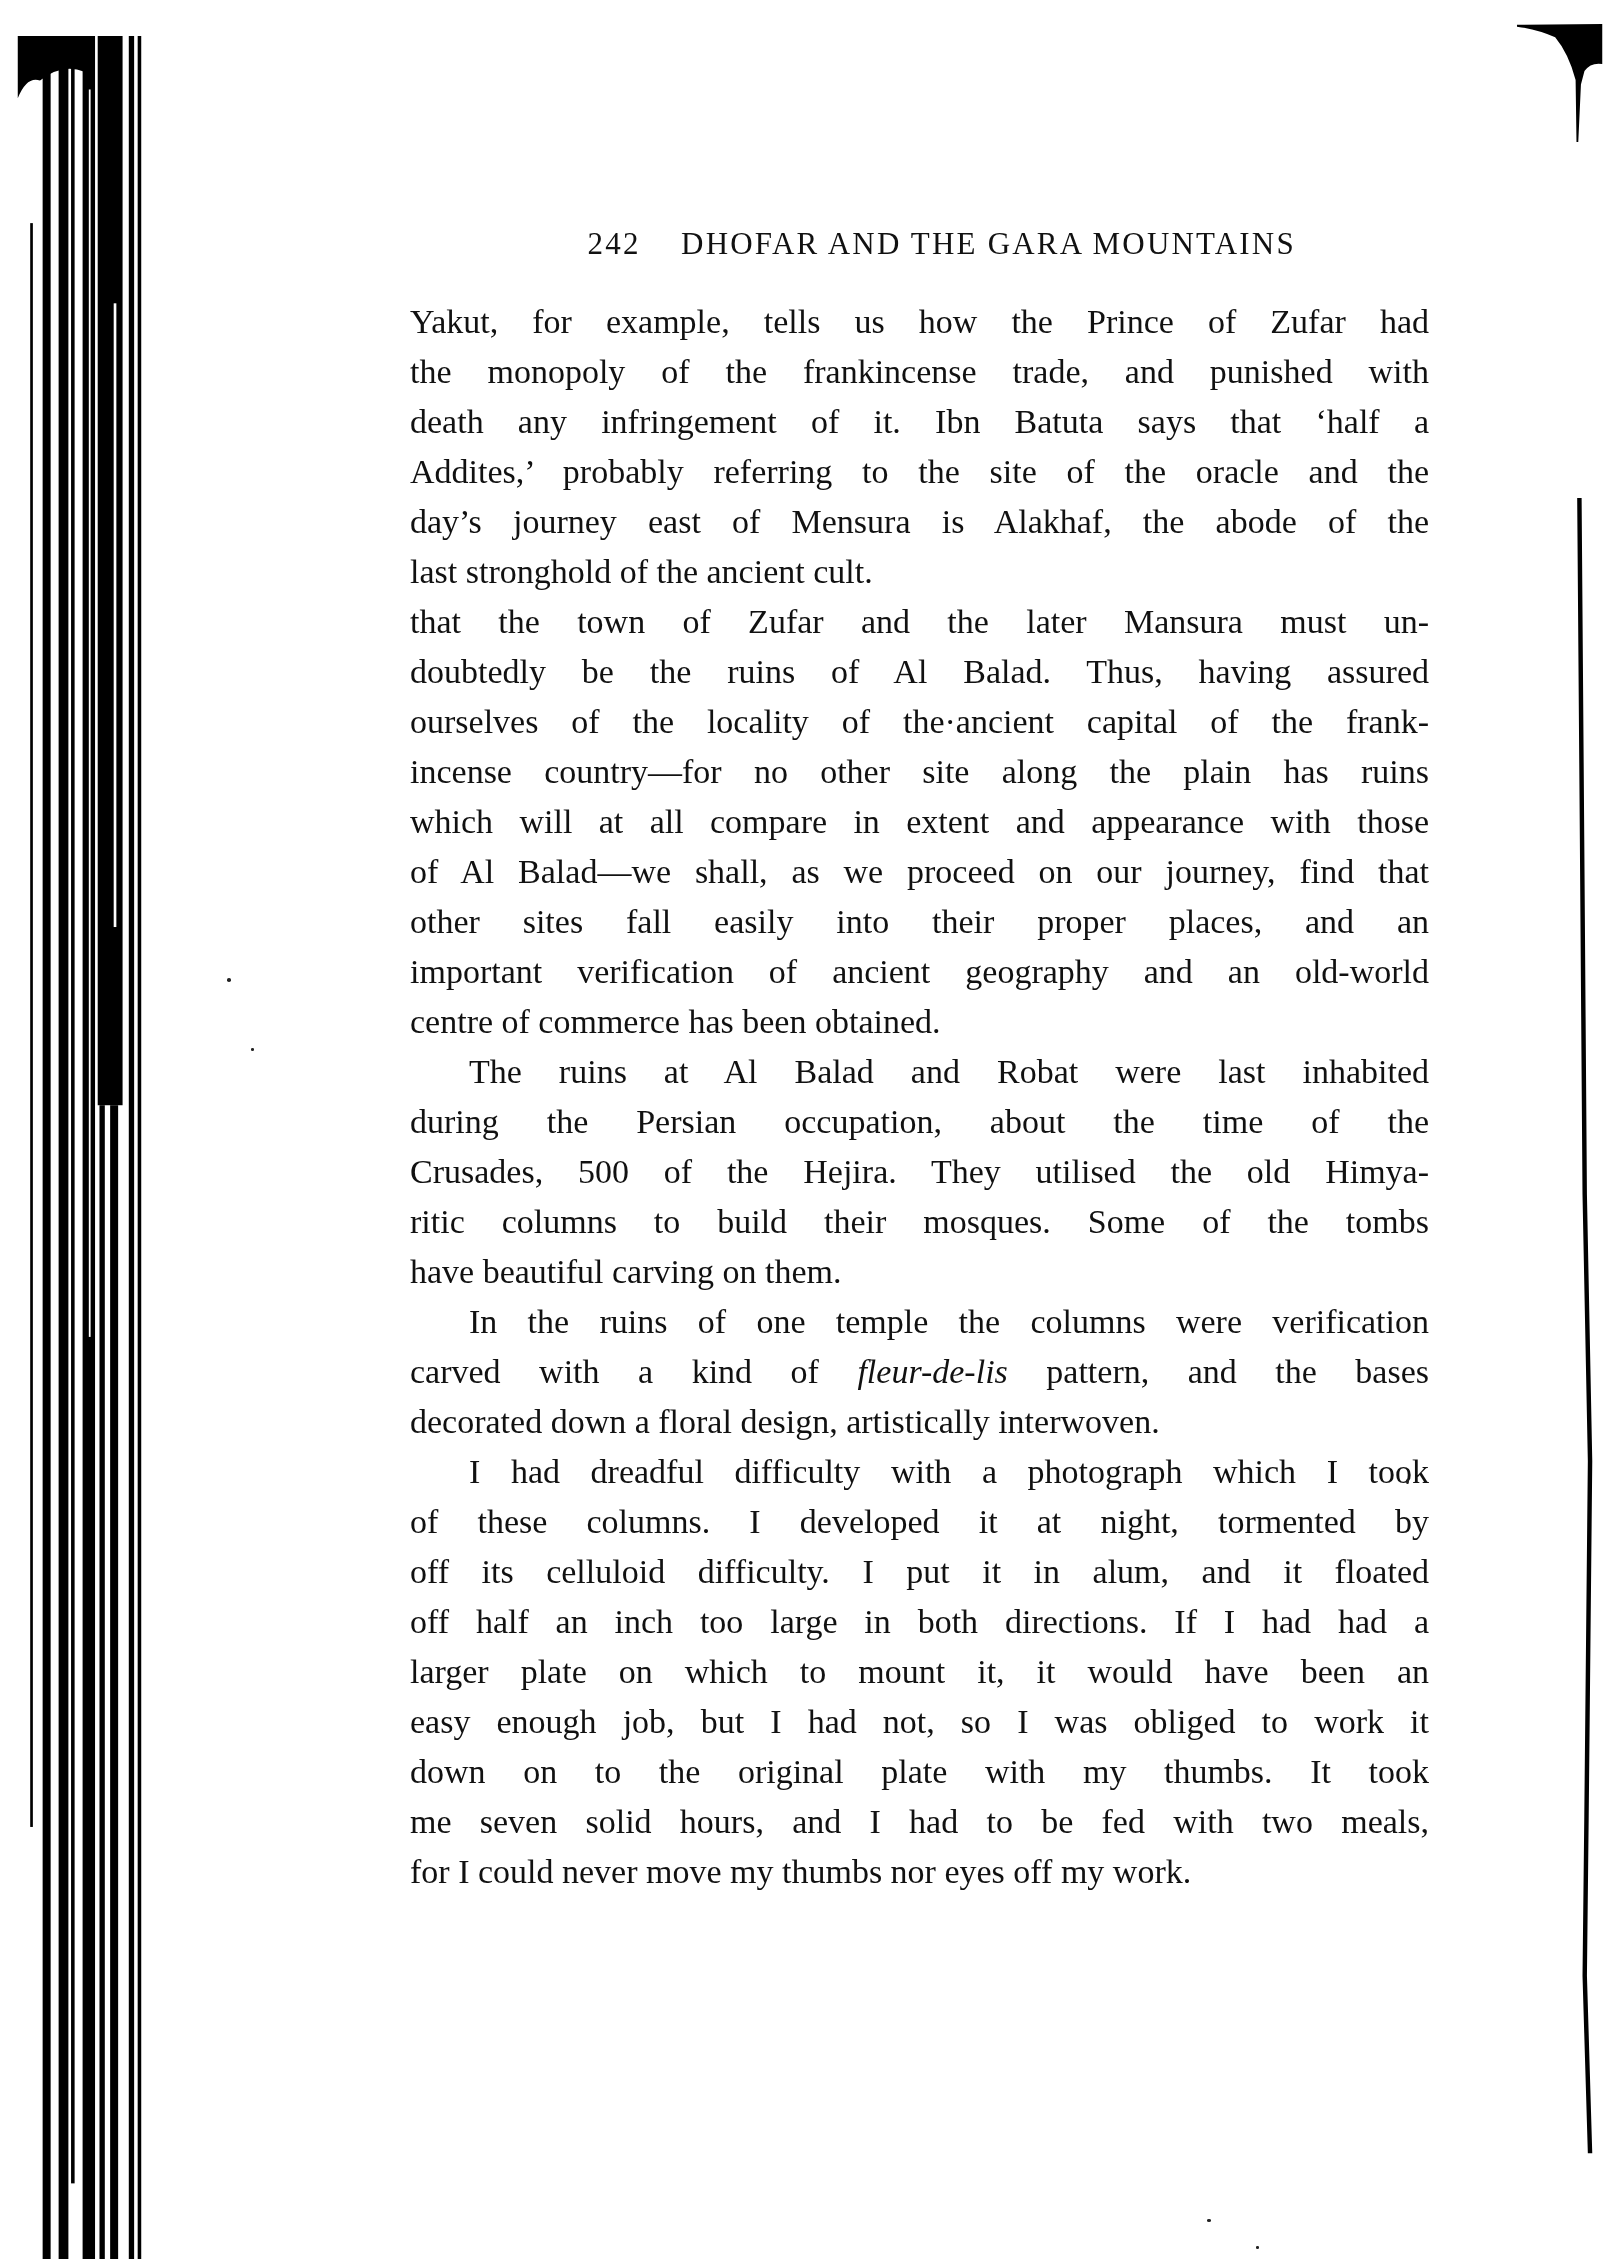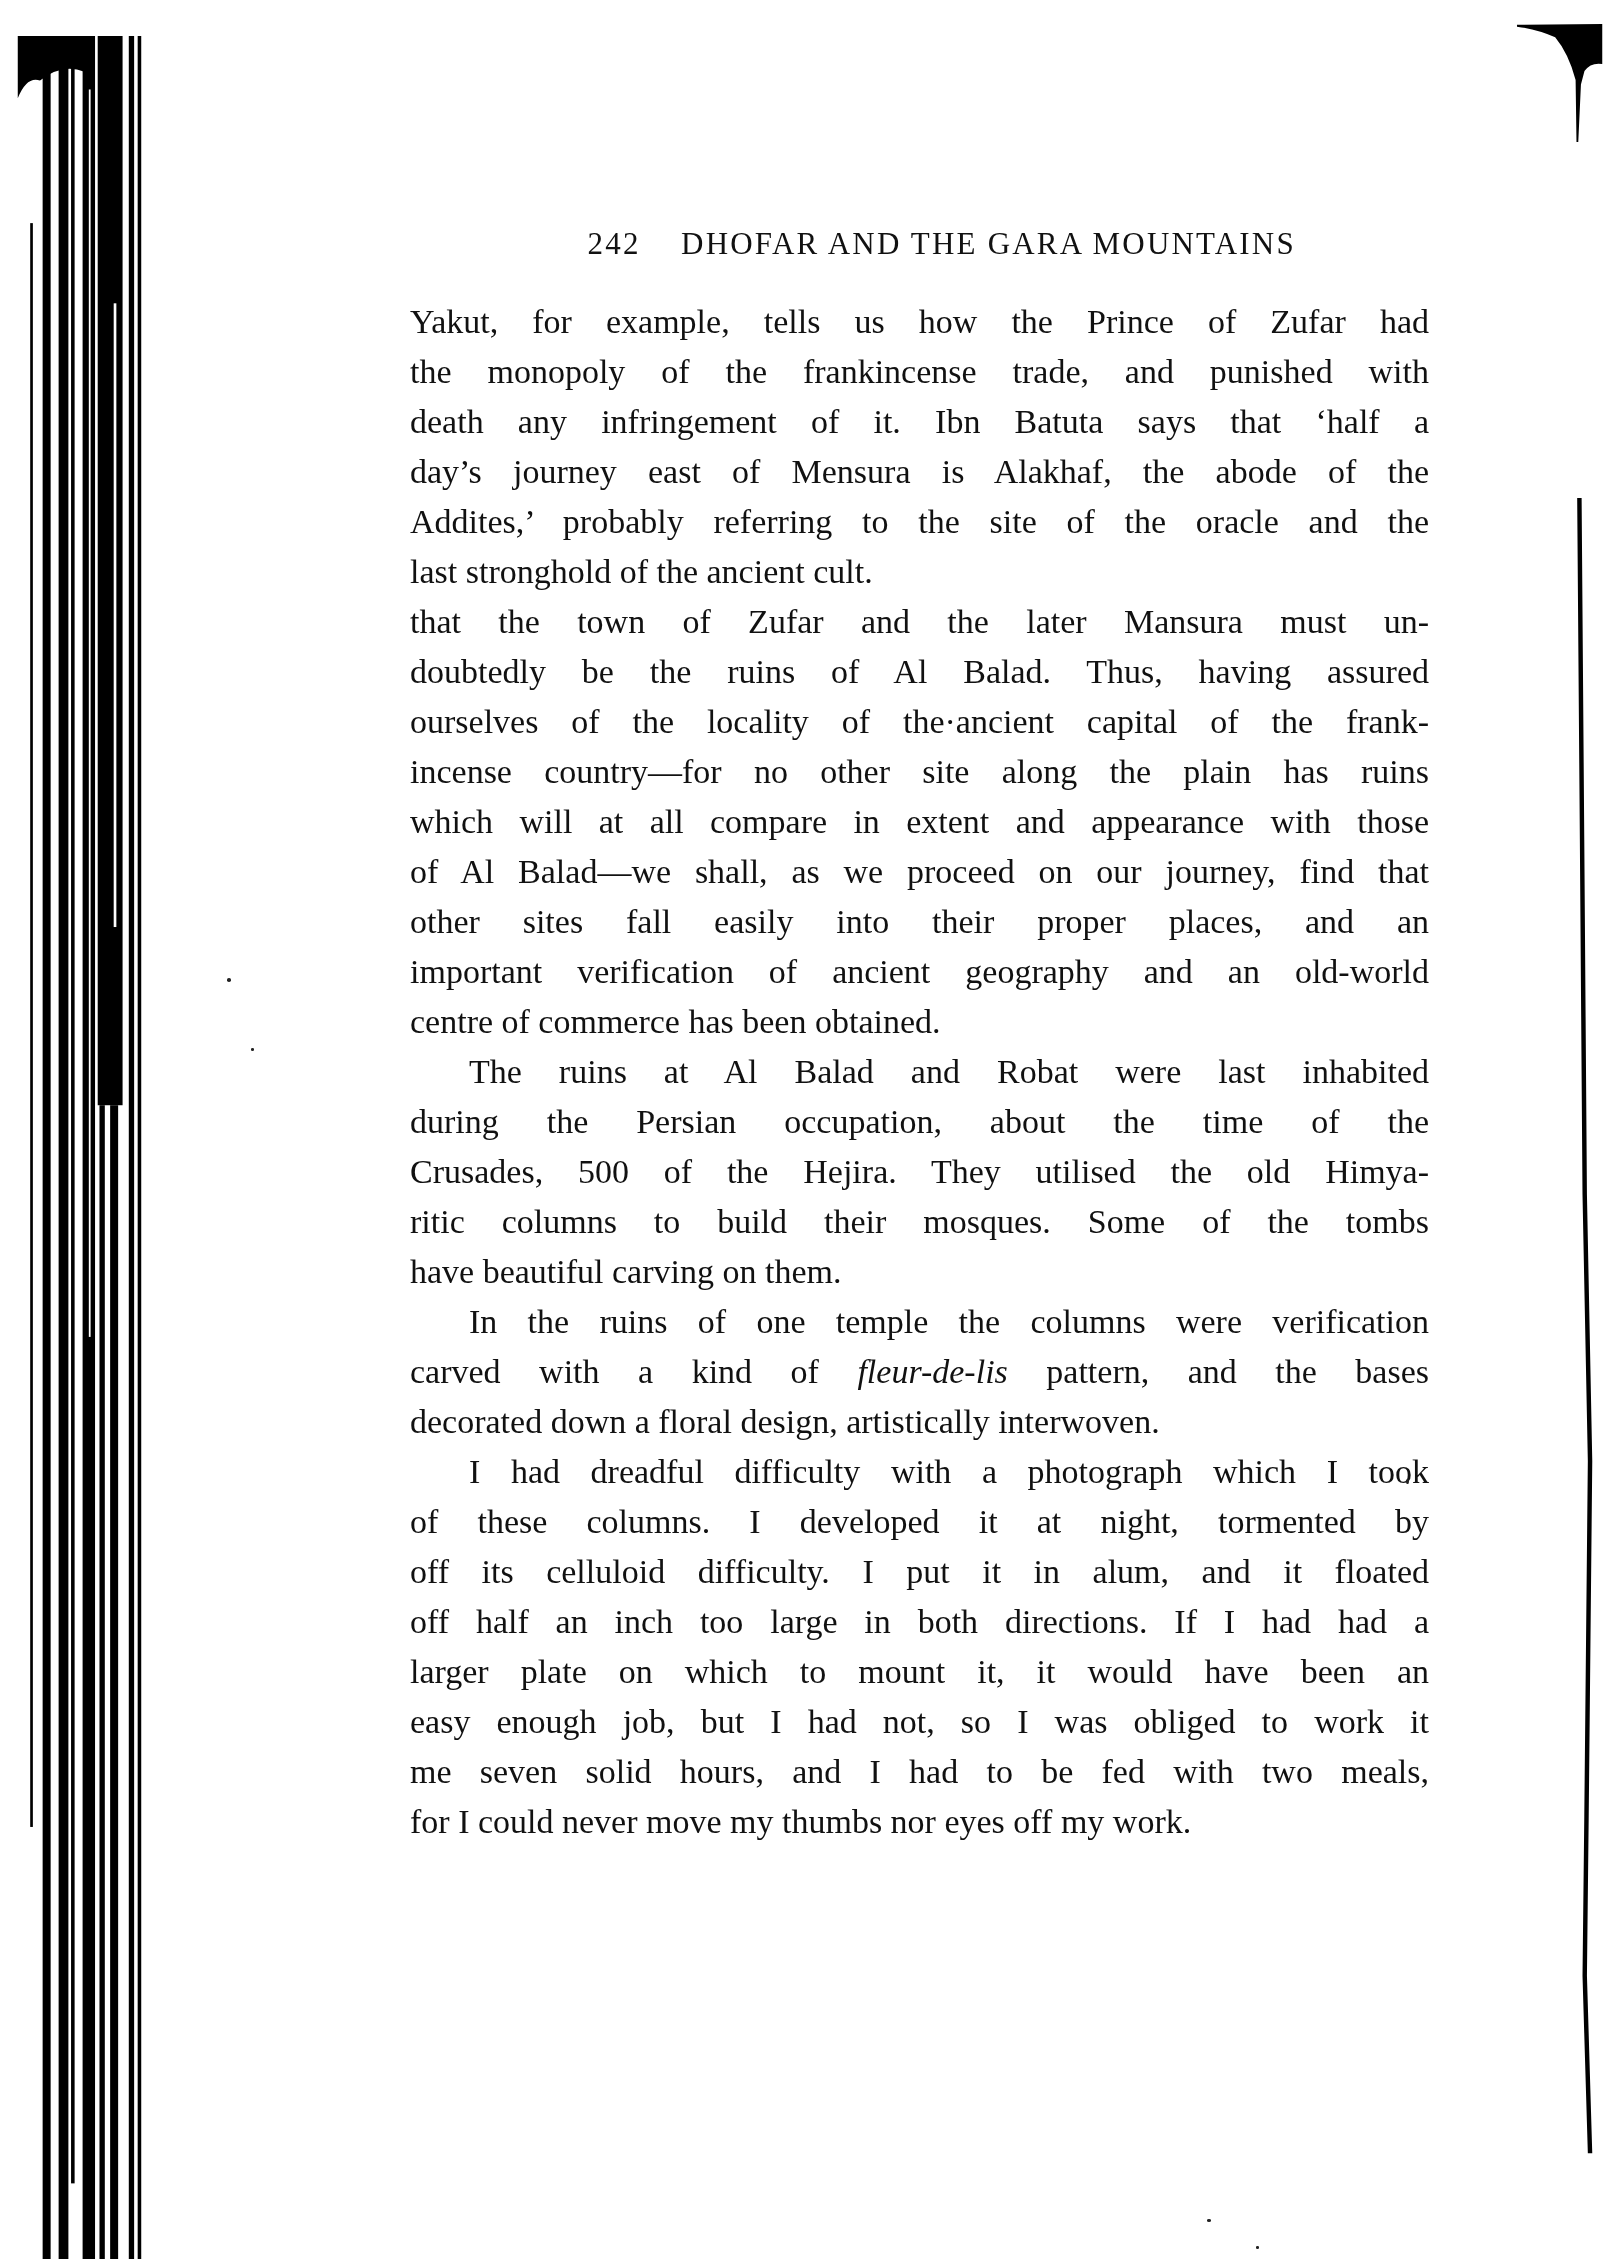--- a/index.html
+++ b/index.html
@@ -117,22 +117,22 @@
 <div class="running-head">
   <span class="page-number">242</span><span class="title">DHOFAR AND THE GARA MOUNTAINS</span>
 </div>
 
 <div class="body-text">
 
   <div>
     <span class="line">Yakut, for example, tells us how the Prince of Zufar had</span>
     <span class="line">the monopoly of the frankincense trade, and punished with</span>
     <span class="line">death any infringement of it.  Ibn Batuta says that ‘half a</span>
+    <span class="line">Addites,’ probably referring to the site of  the oracle and the</span>
     <span class="line">day’s journey east of Mensura is Alakhaf, the abode of the</span>
-    <span class="line">Addites,’ probably referring to the site of  the oracle and the</span>
     <span class="line last">last stronghold of the ancient cult.</span>
   </div>
 
   <div>
     <span class="line">that the town of Zufar and the later Mansura must un-</span>
     <span class="line">doubtedly be the ruins of Al Balad.  Thus, having assured</span>
     <span class="line">ourselves of the locality of the·ancient capital of the frank-</span>
     <span class="line">incense country—for no other site along the plain has ruins</span>
     <span class="line">which will at all compare in extent and appearance with those</span>
     <span class="line">of Al Balad—we shall, as we proceed on our journey, find that</span>
@@ -155,20 +155,21 @@
     <span class="line last">decorated down a floral design, artistically interwoven.</span>
   </div>
 
   <div>
     <span class="line indent">I had dreadful difficulty with a photograph which I took</span>
     <span class="line">of these columns.  I developed it at night, tormented by</span>
     <span class="line">off its celluloid difficulty.  I put it in alum, and it floated</span>
     <span class="line">off half an inch too large in both directions.  If I had had a</span>
     <span class="line">larger plate on which to mount it, it would have been an</span>
     <span class="line">easy enough job, but I had not, so I was obliged to work it</span>
+    <span class="line">down on to the original plate with my thumbs.  It took</span>
     <span class="line">me seven solid hours, and I had to be fed with two meals,</span>
     <span class="line last">for I could never move my thumbs nor eyes off my work.</span>
   </div>
 </div>
 
 <div class="speck" style="left:227px;top:978px;width:3.6px;height:3.6px;"></div>
 <div class="speck" style="left:251px;top:1048px;width:2.7px;height:2.7px;"></div>
 <div class="speck" style="left:1207px;top:2219px;width:3.6px;height:2.7px;"></div>
 <div class="speck" style="left:1256px;top:2246px;width:2.7px;height:2.7px;"></div>
 <div class="speck" style="left:1406px;top:1479px;width:2.7px;height:5.3px;"></div>

